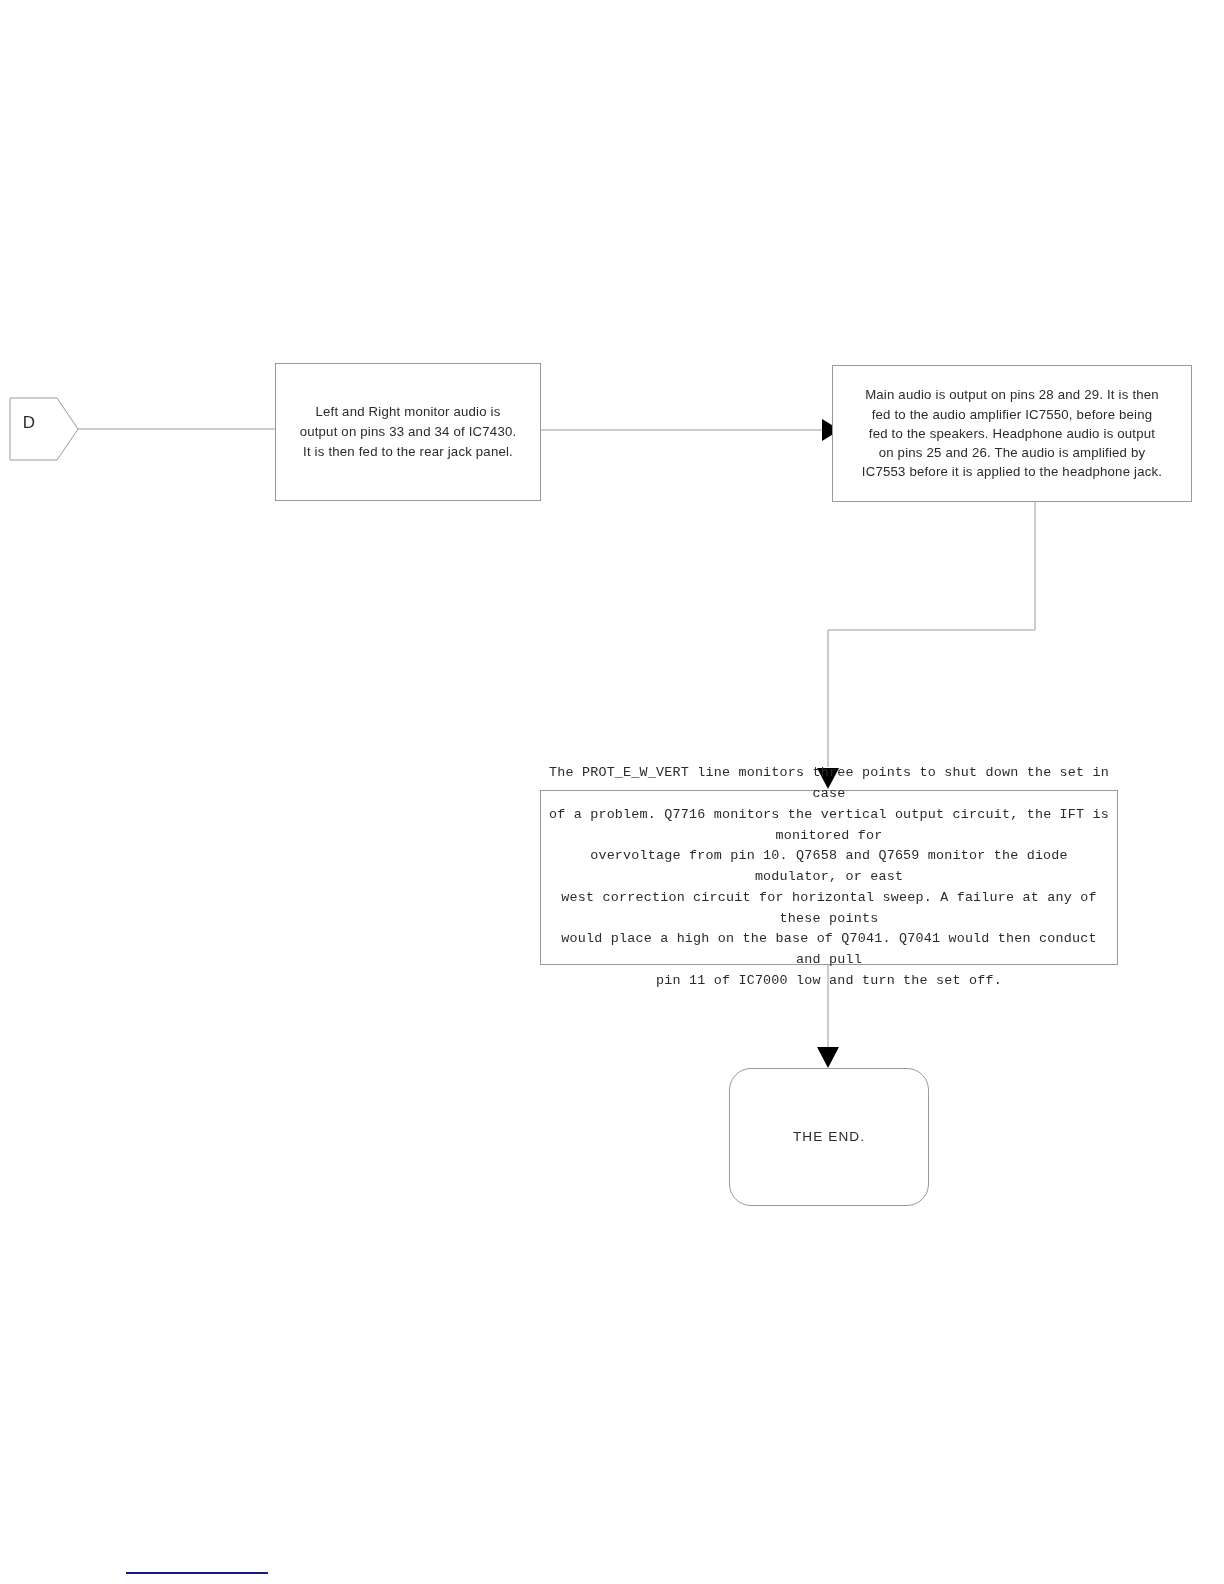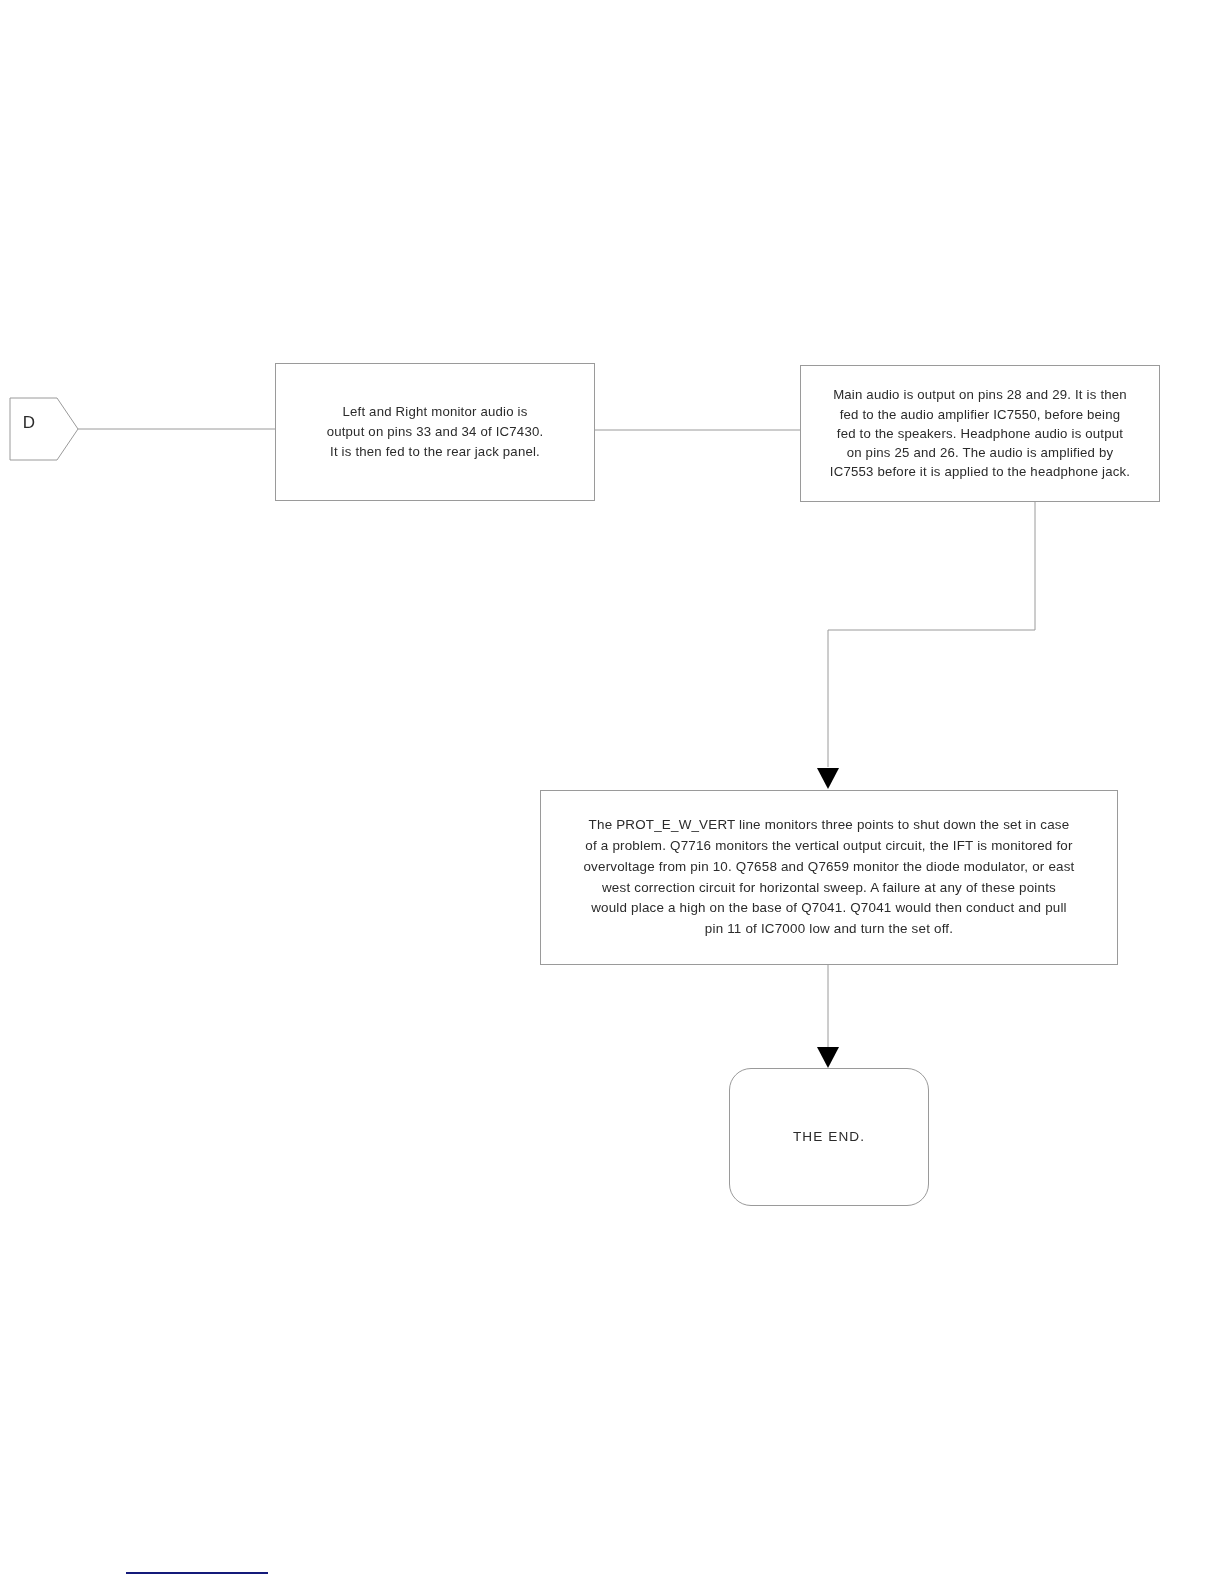--- a/index.html
+++ b/index.html
@@ -38,46 +38,47 @@
     letter-spacing: 0.2px;
     padding: 0 6px;
     box-sizing: border-box;
     white-space: pre-line;
   }
 
   
   #box-monitor-audio {
     left: 275px;
     top: 363px;
-    width: 320px;
+    width: 266px;
     height: 138px;
     justify-content: center;
   }
   #box-monitor-audio .node-text {
     font-size: 13.2px;
   }
 
   
   #box-main-audio {
-    left: 800px;
+    left: 832px;
     top: 365px;
     width: 360px;
     height: 137px;
   }
   #box-main-audio .node-text {
     font-size: 13.2px;
     line-height: 1.46;
   }
 
   
   #box-protection {
     left: 540px;
     top: 790px;
     width: 578px;
     height: 175px;
+    font-family: Liberation Mono, monospace;
   }
   #box-protection .node-text {
     font-size: 13.4px;
     line-height: 1.55;
   }
 
   
   #box-the-end {
     left: 729px;
     top: 1068px;

